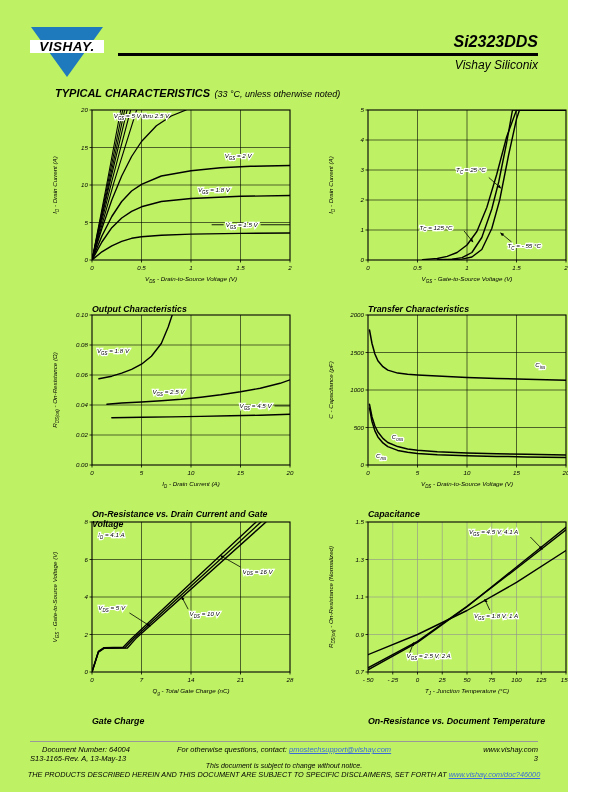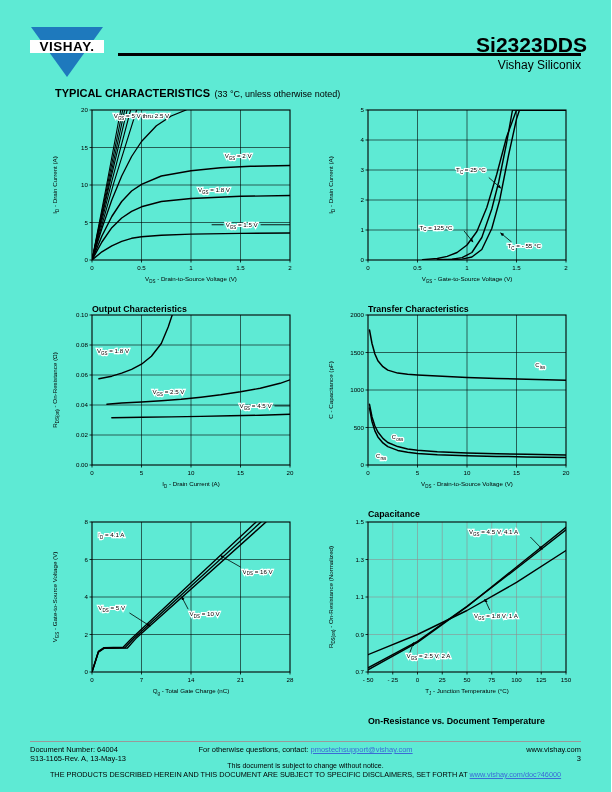--- a/index.html
+++ b/index.html
@@ -1,30 +1,30 @@
 <!DOCTYPE html>
 <html><head>
 <meta charset="utf-8">
 <style>
   html,body{margin:0;padding:0;background:#fff;}
-  .page{position:relative;width:611px;height:792px;background:#5eead4;overflow:hidden;
-        font-family:"Liberation Sans",sans-serif;color:#000;}
+  .page{position:relative;width:568px;height:792px;background:#bef264;overflow:hidden;
+        font-family:"Liberation Sans",sans-serif;color:#000;font-style:italic;}
   .logo{position:absolute;left:30px;top:26px;}
-  .part-number{position:absolute;right:24px;top:33px;font-size:21px;font-weight:bold;}
+  .part-number{position:absolute;right:30px;top:33px;font-size:16px;font-weight:bold;}
   .header-rule{position:absolute;left:118px;right:30px;top:53px;height:2.5px;background:#000;}
   .brand{position:absolute;right:30px;top:58px;font-size:12px;}
   .section-row{position:absolute;left:55px;top:83px;}
   .section-title{font-size:11px;font-weight:bold;text-align:right;}
   .section-note{font-size:9px;}
   .chart-block{position:absolute;width:250px;}
   .chart-svg{width:250px;height:200px;display:block;}
   .chart-title{font-size:8.8px;font-weight:bold;text-align:left;width:198px;margin:4px 0 0 44px;}
   .footer-rule{position:absolute;left:30px;right:30px;top:741px;height:1px;background:#999;}
   .footer{position:absolute;left:30px;right:30px;top:745px;height:44px;font-size:7.5px;}
-  .f-left1{position:absolute;left:0;top:0;}
+  .f-left1{position:absolute;left:12px;top:0;}
   .f-center1{position:absolute;left:50%;transform:translateX(-50%);top:0;white-space:nowrap;}
   .f-right1{position:absolute;right:0;top:0;}
   .f-left2{position:absolute;left:0;top:9px;}
   .f-right2{position:absolute;right:0;top:9px;}
   .f-notice{position:absolute;left:50%;transform:translateX(-50%);top:17px;font-size:7px;white-space:nowrap;}
   .f-disclaimer{position:absolute;left:50%;transform:translateX(-50%);top:25px;font-size:7.3px;white-space:nowrap;}
   .link{color:#3b6bd6;text-decoration:underline;cursor:pointer;}
 </style>
 </head>
 <body>
@@ -208,20 +208,21 @@
         <text x="40" y="42.20000000000001" font-size="6.2" text-anchor="end" font-family="Liberation Sans, sans-serif" fill="#000"><tspan>0.08</tspan></text>
         <line x1="41.5" y1="10" x2="44" y2="10" stroke="#000" stroke-width="0.8"></line>
         <text x="40" y="12.2" font-size="6.2" text-anchor="end" font-family="Liberation Sans, sans-serif" fill="#000"><tspan>0.10</tspan></text>
         <text x="143" y="181" font-size="6.2" text-anchor="middle" font-family="Liberation Sans, sans-serif" fill="#000"><tspan>I</tspan><tspan font-size="4.4639999999999995" dy="1.7">D</tspan><tspan dy="-1.7"> - Drain Current (A)</tspan></text>
         <text x="9" y="85" font-size="6.2" text-anchor="middle" font-family="Liberation Sans, sans-serif" fill="#000" transform="rotate(-90 9 85)"><tspan>R</tspan><tspan font-size="4.4639999999999995" dy="1.7">DS(on)</tspan><tspan dy="-1.7"> - On-Resistance (Ω)</tspan></text>
         <text x="48.95" y="48.100000000000016" font-size="6.2" text-anchor="start" font-family="Liberation Sans, sans-serif" fill="#000" paint-order="stroke" stroke="#fff" stroke-width="2.4"><tspan>V</tspan><tspan font-size="4.4639999999999995" dy="1.7">GS</tspan><tspan dy="-1.7"> = 1.8 V</tspan></text>
         <text x="104.39" y="89.05" font-size="6.2" text-anchor="start" font-family="Liberation Sans, sans-serif" fill="#000" paint-order="stroke" stroke="#fff" stroke-width="2.4"><tspan>V</tspan><tspan font-size="4.4639999999999995" dy="1.7">GS</tspan><tspan dy="-1.7"> = 2.5 V</tspan></text>
         <text x="191.51" y="103.00000000000001" font-size="6.2" text-anchor="start" font-family="Liberation Sans, sans-serif" fill="#000" paint-order="stroke" stroke="#fff" stroke-width="2.4"><tspan>V</tspan><tspan font-size="4.4639999999999995" dy="1.7">GS</tspan><tspan dy="-1.7"> = 4.5 V</tspan></text>
         <line x1="226.4602508544922" y1="100.90000000000002" x2="242" y2="100.90000000000002" stroke="#000" stroke-width="0.9"></line>
       </svg>
+    <div class="chart-title">On-Resistance vs. Drain Current and Gate Voltage</div>
   </div>
   <div class="chart-block" style="left:324px;top:305px;">
     <svg class="chart-svg" viewBox="0 0 250 200">
         <defs>
           <marker id="ah3" markerWidth="5" markerHeight="5" refX="4" refY="2" orient="auto">
             <path d="M0,0L5,2L0,4Z" fill="#000"></path>
           </marker>
           <clipPath id="clip3">
             <rect x="44" y="10" width="198" height="150"></rect>
           </clipPath>
@@ -311,20 +312,21 @@
         <text x="143" y="181" font-size="6.2" text-anchor="middle" font-family="Liberation Sans, sans-serif" fill="#000"><tspan>Q</tspan><tspan font-size="4.4639999999999995" dy="1.7">g</tspan><tspan dy="-1.7"> - Total Gate Charge (nC)</tspan></text>
         <text x="9" y="85" font-size="6.2" text-anchor="middle" font-family="Liberation Sans, sans-serif" fill="#000" transform="rotate(-90 9 85)"><tspan>V</tspan><tspan font-size="4.4639999999999995" dy="1.7">GS</tspan><tspan dy="-1.7"> - Gate-to-Source Voltage (V)</tspan></text>
         <line x1="192.5" y1="55.00000000000001" x2="172.70000000000002" y2="43.75" stroke="#000" stroke-width="0.8" marker-end="url(#ah4)"></line>
         <line x1="140.17142857142858" y1="97.1875" x2="133.80714285714285" y2="85" stroke="#000" stroke-width="0.8" marker-end="url(#ah4)"></line>
         <line x1="81.47857142857143" y1="100.9375" x2="101.98571428571428" y2="114.0625" stroke="#000" stroke-width="0.8" marker-end="url(#ah4)"></line>
         <text x="50.364285714285714" y="25.225000000000005" font-size="6.2" text-anchor="start" font-family="Liberation Sans, sans-serif" fill="#000" paint-order="stroke" stroke="#fff" stroke-width="2.4"><tspan>I</tspan><tspan font-size="4.4639999999999995" dy="1.7">D</tspan><tspan dy="-1.7"> = 4.1 A</tspan></text>
         <text x="194.6214285714286" y="61.78750000000001" font-size="6.2" text-anchor="start" font-family="Liberation Sans, sans-serif" fill="#000" paint-order="stroke" stroke="#fff" stroke-width="2.4"><tspan>V</tspan><tspan font-size="4.4639999999999995" dy="1.7">DS</tspan><tspan dy="-1.7"> = 16 V</tspan></text>
         <text x="141.5857142857143" y="103.975" font-size="6.2" text-anchor="start" font-family="Liberation Sans, sans-serif" fill="#000" paint-order="stroke" stroke="#fff" stroke-width="2.4"><tspan>V</tspan><tspan font-size="4.4639999999999995" dy="1.7">DS</tspan><tspan dy="-1.7"> = 10 V</tspan></text>
         <text x="50.364285714285714" y="98.35" font-size="6.2" text-anchor="start" font-family="Liberation Sans, sans-serif" fill="#000" paint-order="stroke" stroke="#fff" stroke-width="2.4"><tspan>V</tspan><tspan font-size="4.4639999999999995" dy="1.7">DS</tspan><tspan dy="-1.7"> = 5 V</tspan></text>
       </svg>
+    <div class="chart-title">Gate Charge</div>
   </div>
   <div class="chart-block" style="left:324px;top:512px;">
     <svg class="chart-svg" viewBox="0 0 250 200">
         <defs>
           <marker id="ah5" markerWidth="5" markerHeight="5" refX="4" refY="2" orient="auto">
             <path d="M0,0L5,2L0,4Z" fill="#000"></path>
           </marker>
           <clipPath id="clip5">
             <rect x="44" y="10" width="198" height="150"></rect>
           </clipPath>

